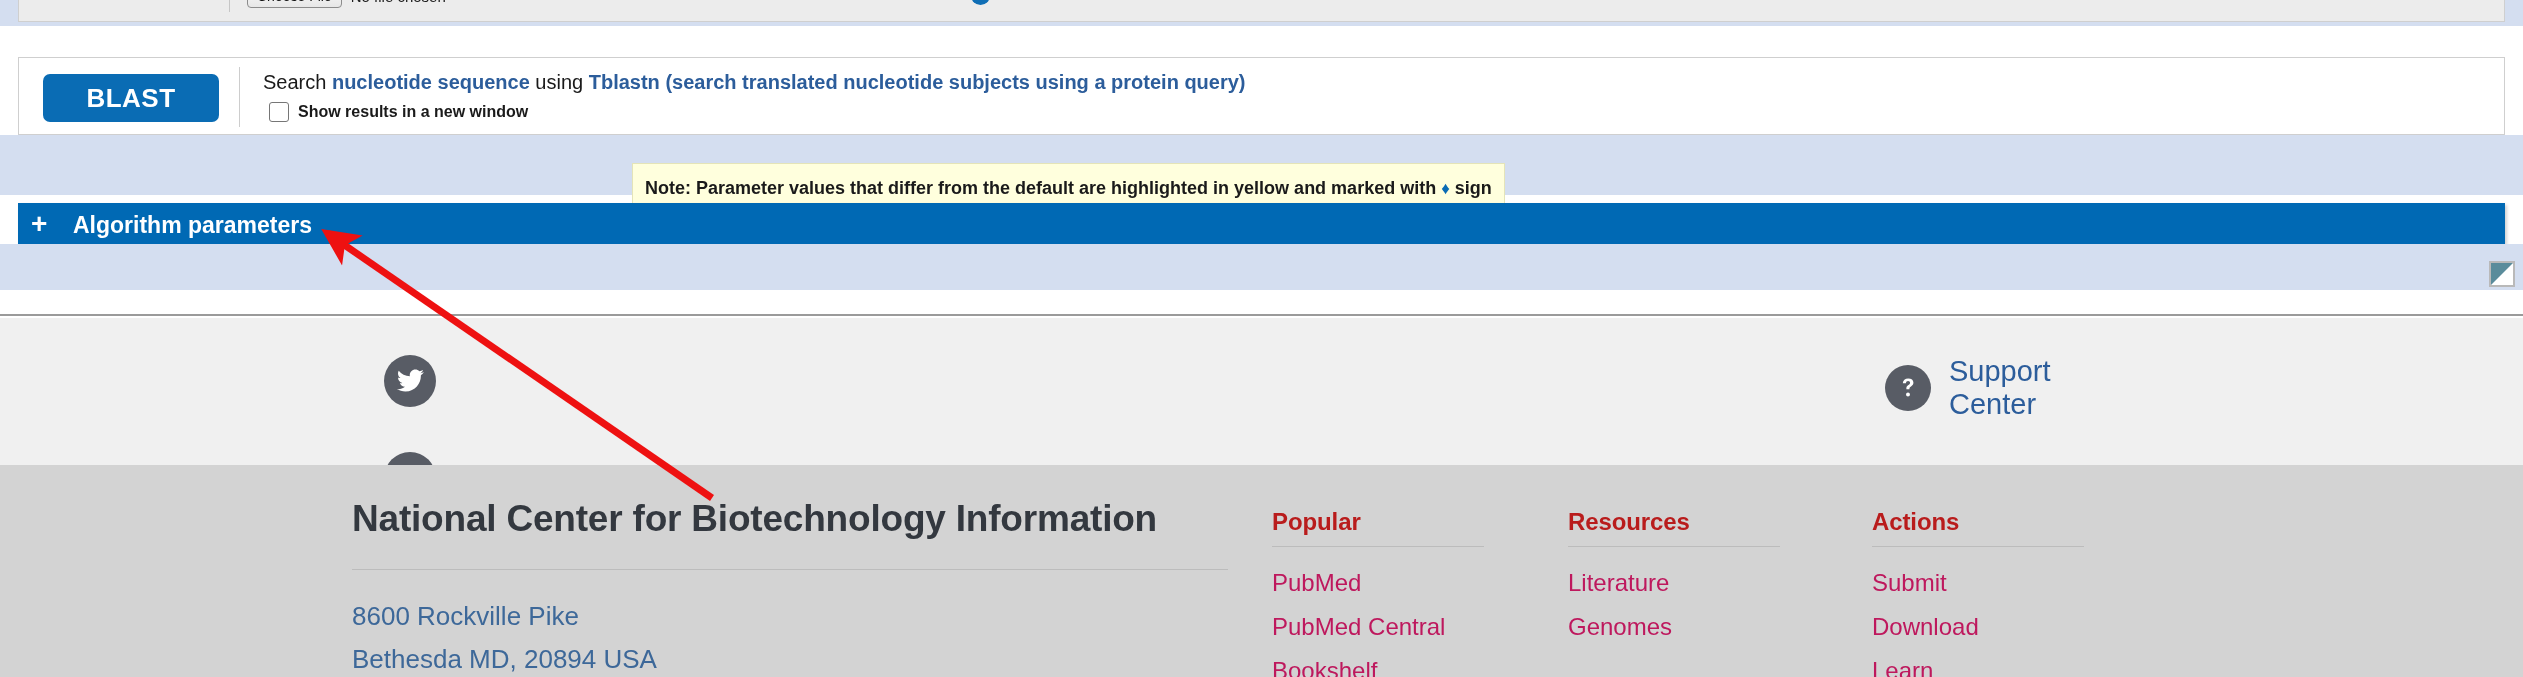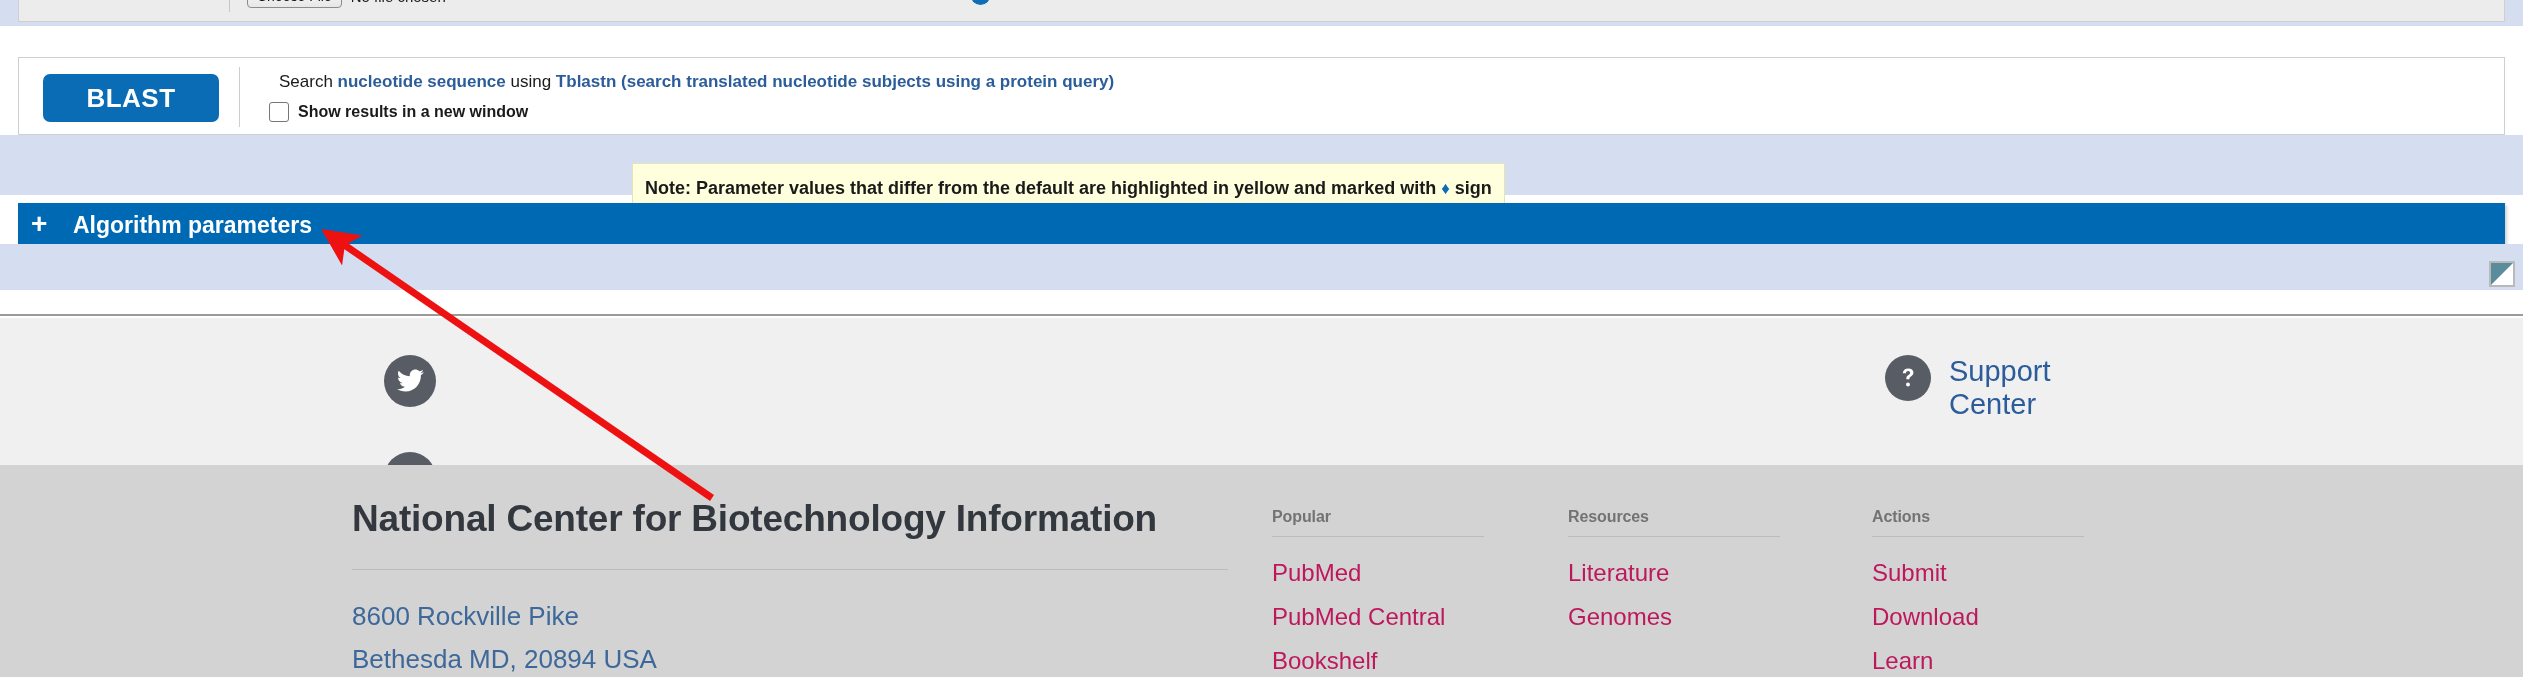--- a/index.html
+++ b/index.html
@@ -99,22 +99,22 @@
     font-family: "Liberation Sans", sans-serif;
   }
   .blast-divider {
     position: absolute;
     left: 220px; top: 9px;
     width: 1px; height: 60px;
     background: #cdcdcd;
   }
   .blast-desc {
     position: absolute;
-    left: 260px; top: 12px;
-    font-size: 17px;
+    left: 244px; top: 12px;
+    font-size: 20px;
     color: #1a1a1a;
     white-space: nowrap;
     line-height: 24px;
   }
   .blast-desc .lk {
     color: #2c5d9b;
     font-weight: bold;
     cursor: pointer;
   }
   .newwin-row {
@@ -252,20 +252,21 @@
     cursor: pointer;
   }
   .blog-label {
     font-size: 27px;
     color: #2c5d9b;
   }
   .support-wrap {
     position: absolute;
     left: 1885px; top: 355px;
     display: flex;
+    align-items: center;
     gap: 18px;
     cursor: pointer;
   }
   .support-label {
     font-size: 29px;
     color: #2c5d9b;
   }
 
   
   .ncbi-footer {
@@ -296,23 +297,23 @@
     color: #3d6899;
     line-height: 43px;
     cursor: pointer;
   }
 
   .fcol { position: absolute; top: 508px; }
   .fcol-1 { left: 1272px; width: 300px; }
   .fcol-2 { left: 1568px; width: 300px; }
   .fcol-3 { left: 1872px; width: 300px; }
   .fcol h4 {
-    font-size: 16px;
-    font-weight: bold;
-    color: #737373;
+    font-size: 24px;
+    font-weight: bold;
+    color: #b91c1c;
     margin-bottom: 10px;
     letter-spacing: -0.1px;
   }
   .fcol .frule {
     width: 212px; height: 1px;
     background: #bcbcbc;
     margin-bottom: 14px;
   }
   .fcol a {
     display: block;

